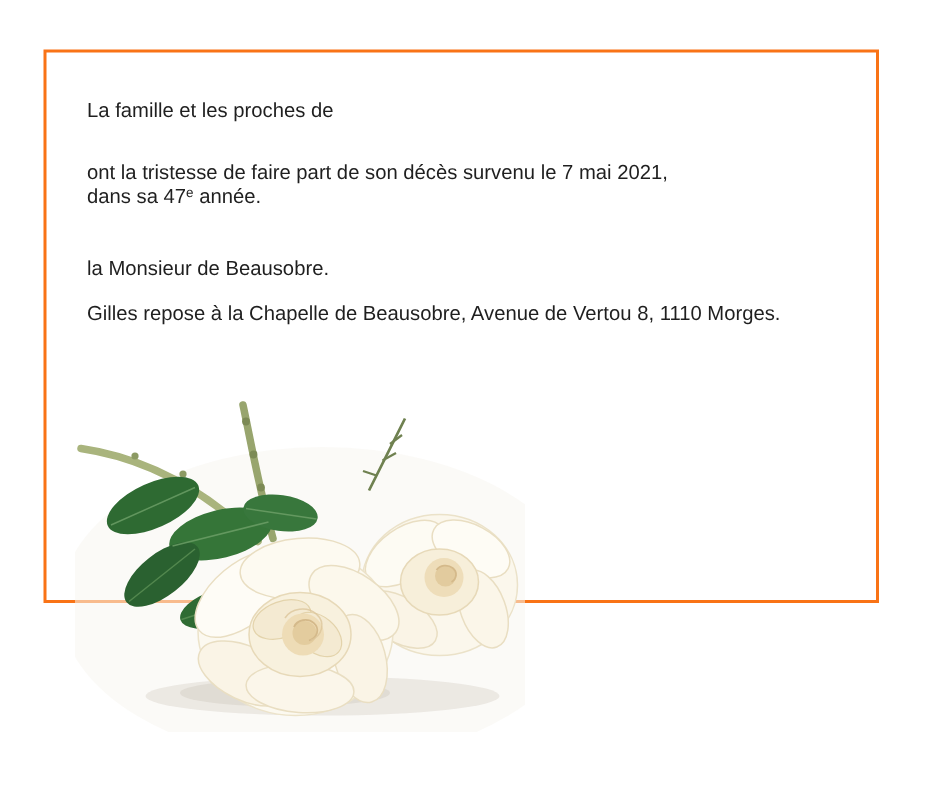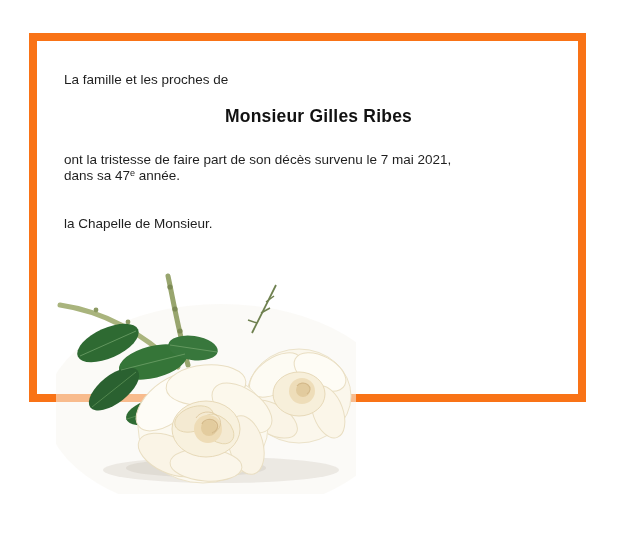--- a/index.html
+++ b/index.html
@@ -20,21 +20,21 @@
     height: 539px;
     background: #ffffff;
   }
   .card {
     position: absolute;
     left: 29px;
     top: 33px;
     width: 557px;
     height: 369px;
     box-sizing: border-box;
-    border: 8px solid #f97316;
+    border: 2px solid #f97316;
     background: #ffffff;
     padding: 31px 27px 0 27px;
   }
   .intro {
     margin: 0;
     font-size: 13.5px;
     line-height: 16px;
     color: #1f1f1f;
   }
   .name {
@@ -69,26 +69,26 @@
   }
 </style>
 </head>
 <body>
 
 <div class="page">
   <div class="card">
 
     <p class="intro">La famille et les proches de</p>
 
-    <h1 class="name">Monsieur Gilles Ribes</h1>
 
     <p class="para p1"><span>ont la tristesse de faire part de son décès survenu le 7 mai 2021,</span><br><span>dans sa 47</span><sup class="ord">e</sup><span> année.</span></p>
 
-    <p class="para p2"><br><span>la Chapelle de Monsieur.</span></p>
+    <p class="para p2"><br><span>la Monsieur de Beausobre.</span></p>
 
+    <p class="para p3"><span>Gilles repose à la Chapelle de Beausobre, Avenue de Vertou 8, 1110 Morges.</span></p>
 
     <svg class="photo" viewBox="0 0 300 225" xmlns="http://www.w3.org/2000/svg" aria-hidden="true">
 
       <ellipse cx="165" cy="140" rx="175" ry="105" fill="#f7f5f0" opacity="0.55"></ellipse>
 
       <ellipse cx="165" cy="201" rx="118" ry="13" fill="#ddd8cf" opacity="0.5"></ellipse>
       <ellipse cx="140" cy="199" rx="70" ry="9" fill="#cfc9bd" opacity="0.4"></ellipse>
 
       <path d="M4,36 C45,42 85,62 122,98" stroke="#a9b47d" stroke-width="5" fill="none" stroke-linecap="round"></path>
       <path d="M112,7 C117,30 122,60 132,96" stroke="#98a56e" stroke-width="5" fill="none" stroke-linecap="round"></path>

